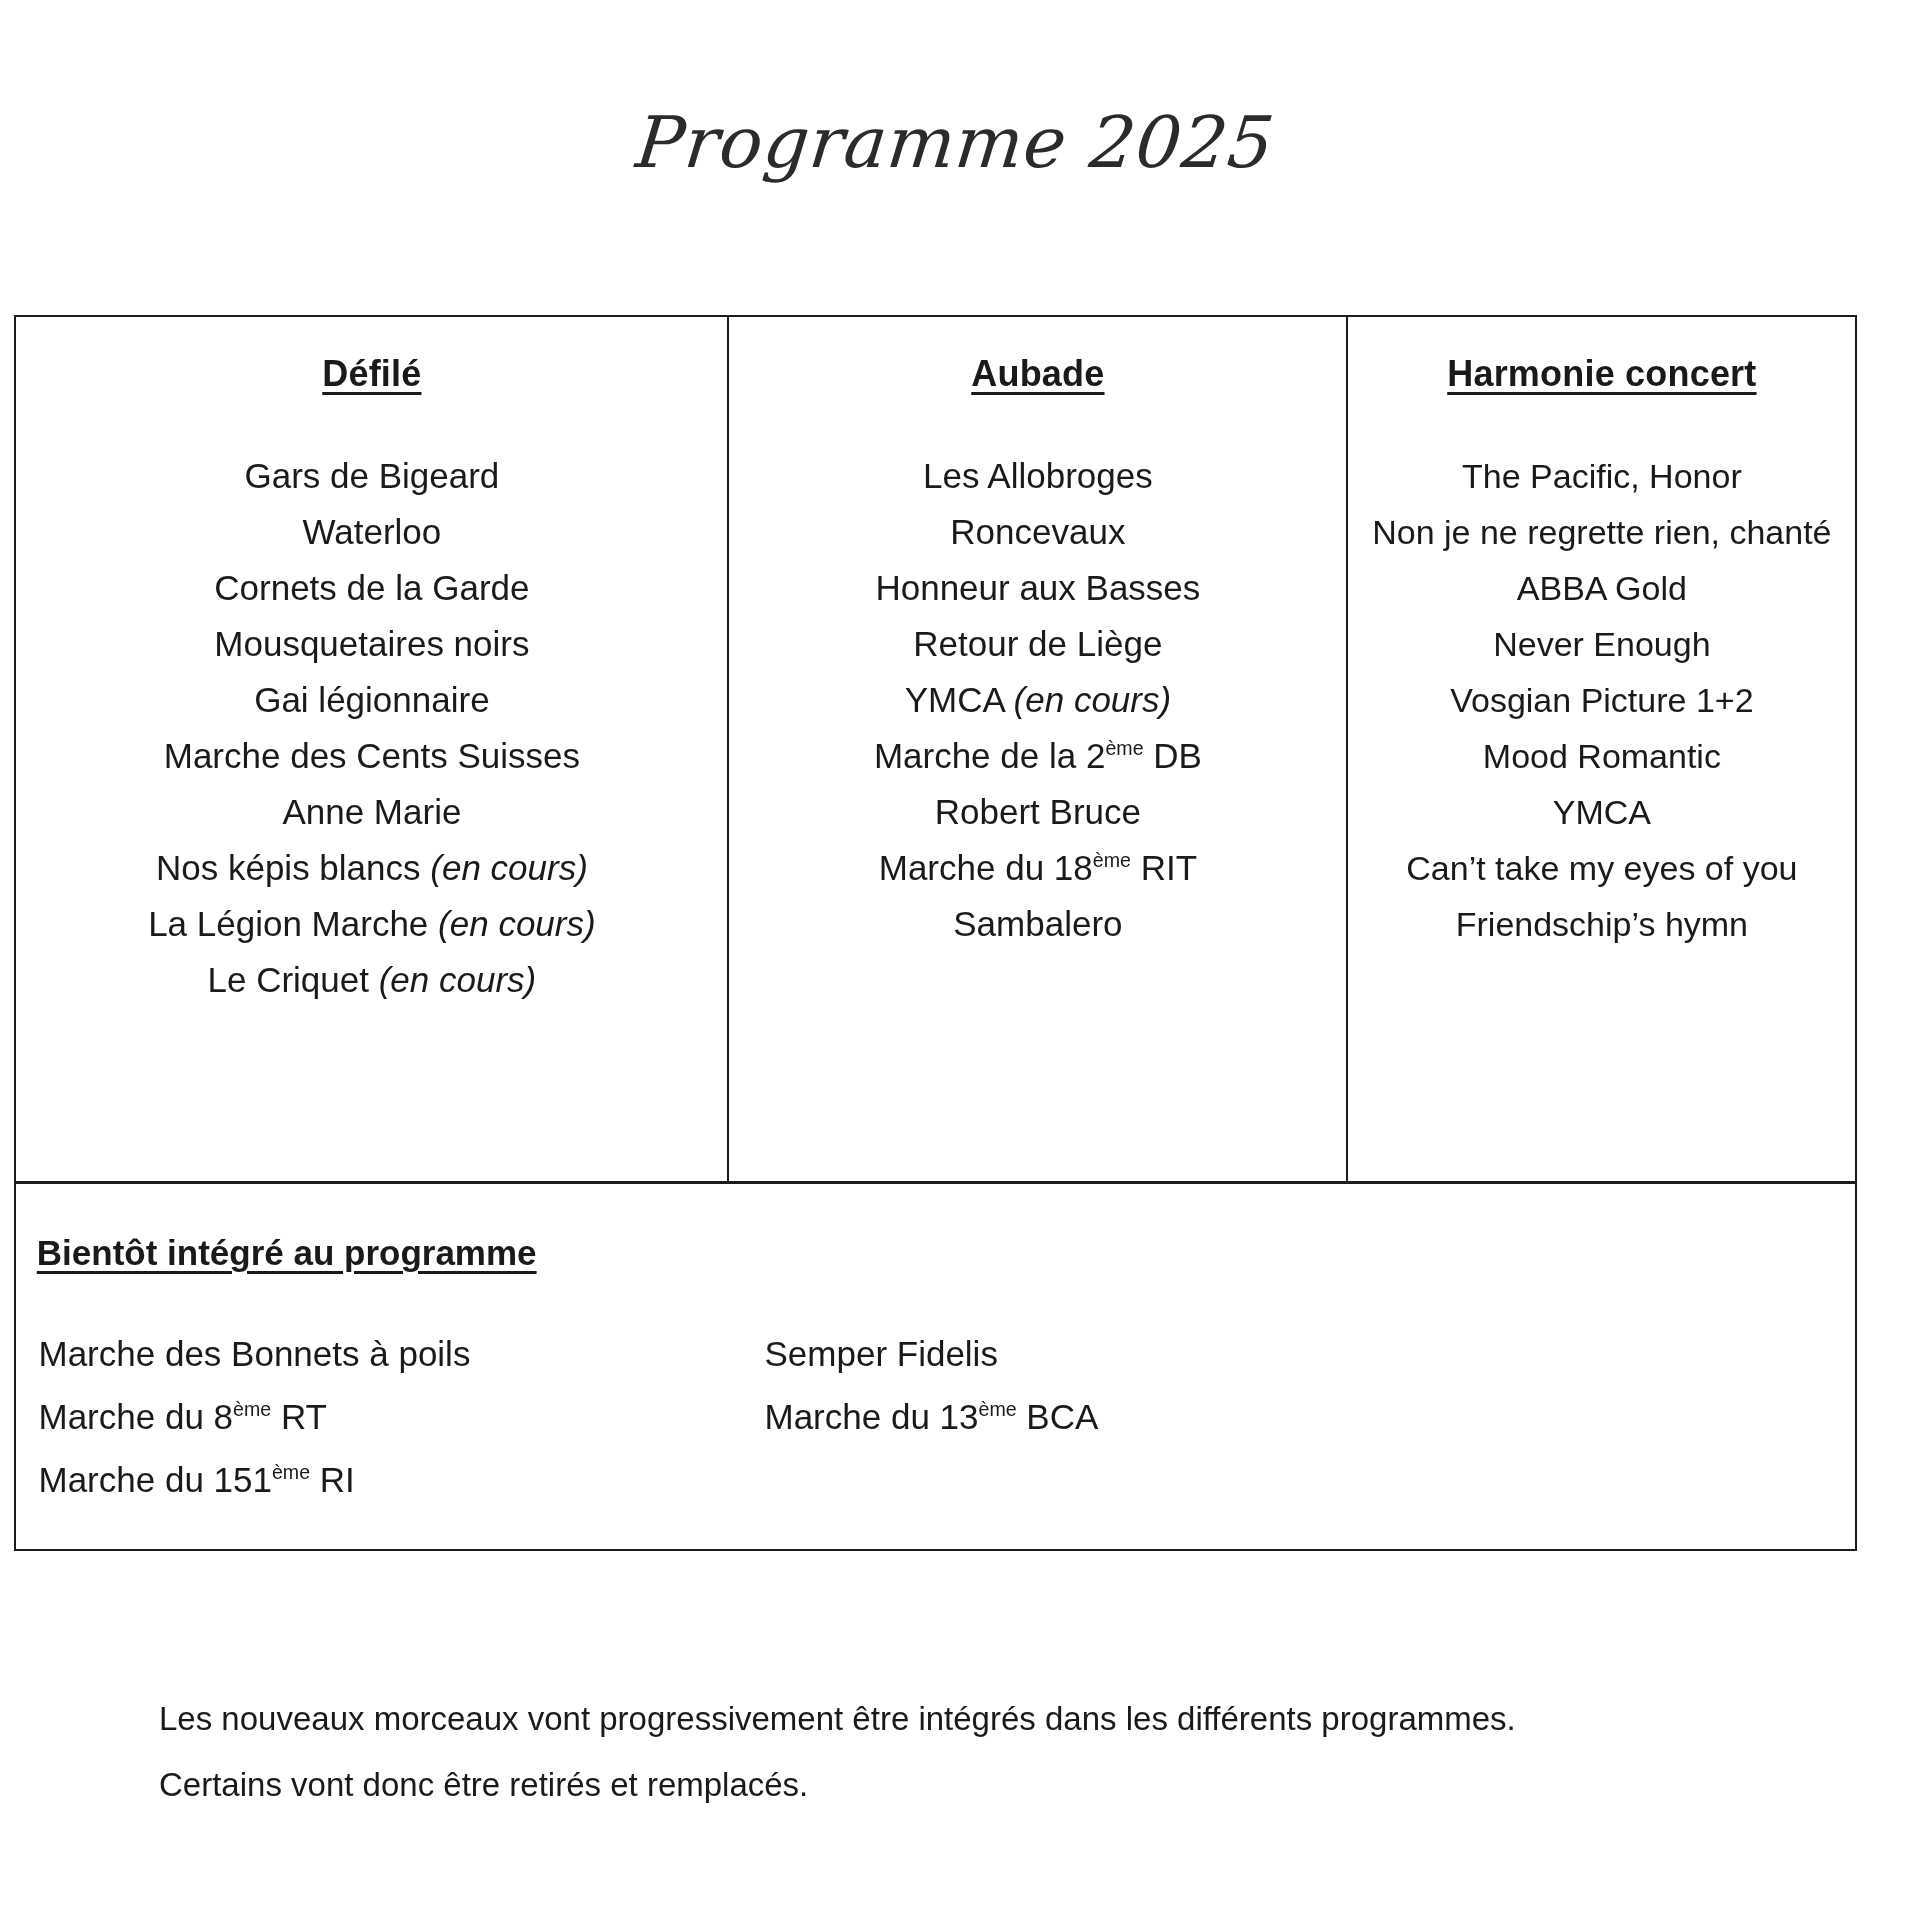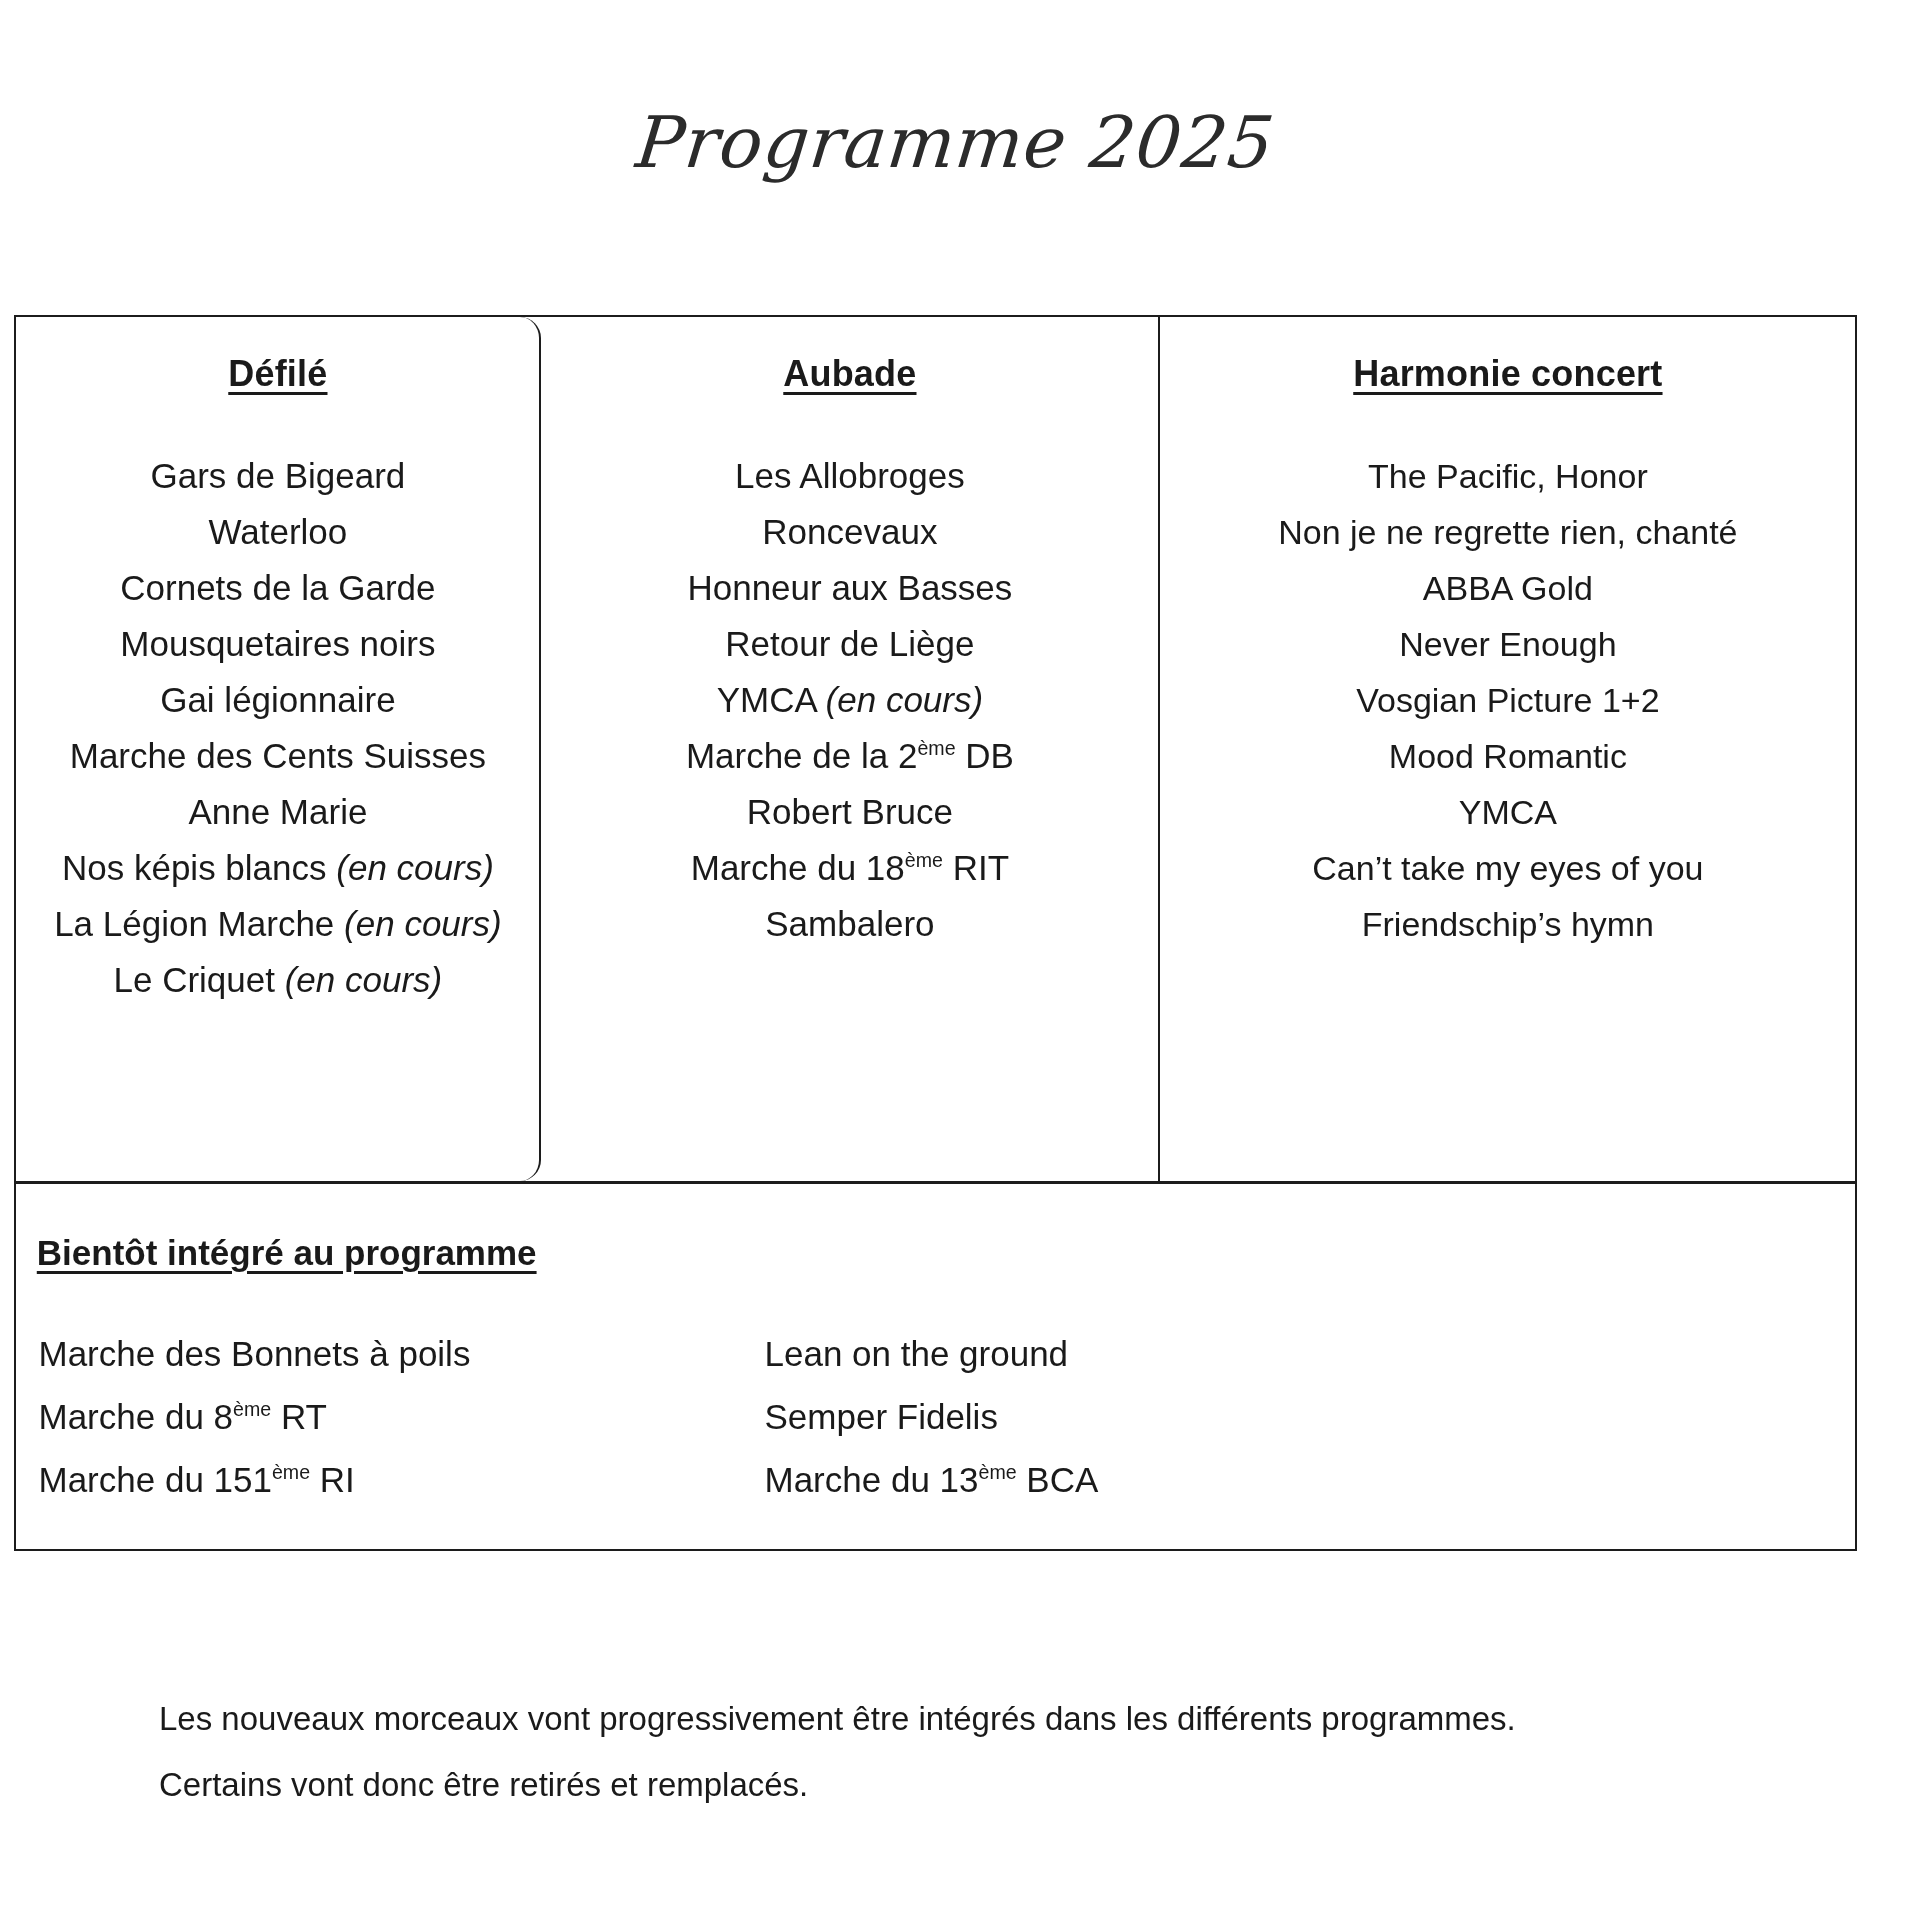--- a/index.html
+++ b/index.html
@@ -48,21 +48,21 @@
     left: 0;
     top: 0;
     right: 0;
     height: 864px;
     display: flex;
   }
   .prog-col {
     box-sizing: border-box;
     padding-top: 36px;
   }
-  .prog-col.col-defile   { width: 525px; border-right: 2.5px solid #1c1c1c; border-radius: 21px; }
+  .prog-col.col-defile   { width: 713px; border-right: 2.5px solid #1c1c1c; }
   .prog-col.col-aubade   { width: 619px; border-right: 2.5px solid #1c1c1c; }
   .prog-col.col-harmonie { flex: 1 1 auto; border-radius: 10px; }
 
   .col-header {
     text-align: center;
     font-weight: bold;
     font-size: 36px;
     text-decoration: underline;
     text-underline-offset: 6px;
     text-decoration-thickness: 3.4px;
@@ -190,21 +190,20 @@
 
   <div id="soon-section">
     <div id="soon-header">Bientôt intégré au programme</div>
     <div id="soon-columns">
       <ul class="soon-col soon-left" id="soon-left">
           <li><span>Marche des Bonnets à poils</span></li>
           <li><span>Marche du 8</span><sup>ème</sup><span> RT</span></li>
           <li><span>Marche du 151</span><sup>ème</sup><span> RI</span></li>
         </ul>
       <ul class="soon-col soon-right" id="soon-right">
-          <li><span>Lean on the ground</span></li>
           <li><span>Semper Fidelis</span></li>
           <li><span>Marche du 13</span><sup>ème</sup><span> BCA</span></li>
         </ul>
     </div>
   </div>
 
 </div>
 
 <div id="footnote">
   <p>Les nouveaux morceaux vont progressivement être intégrés dans les différents programmes.</p>

